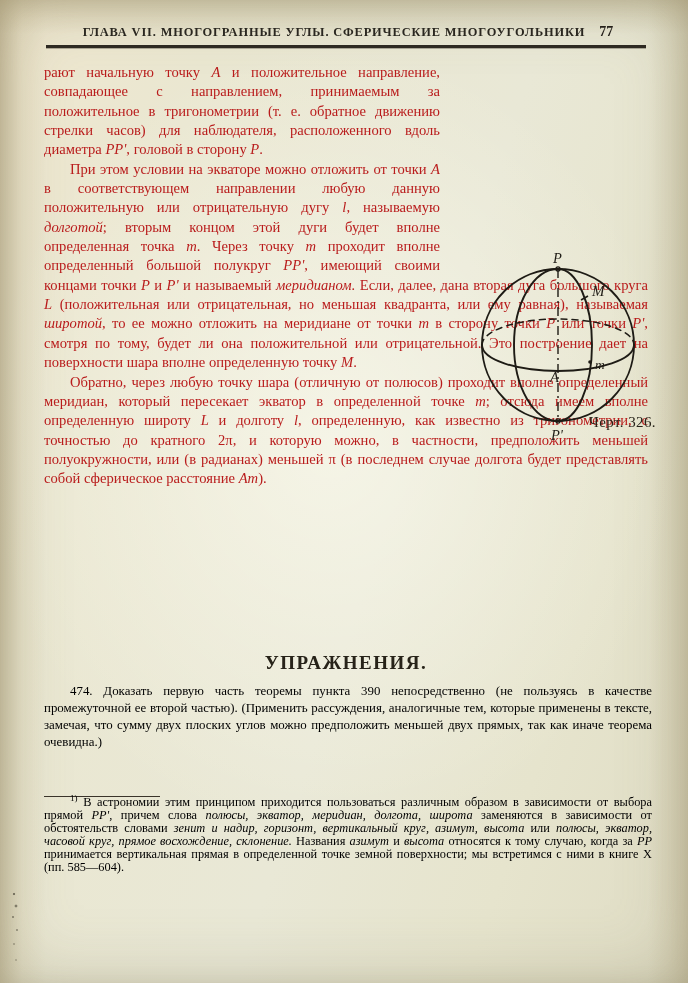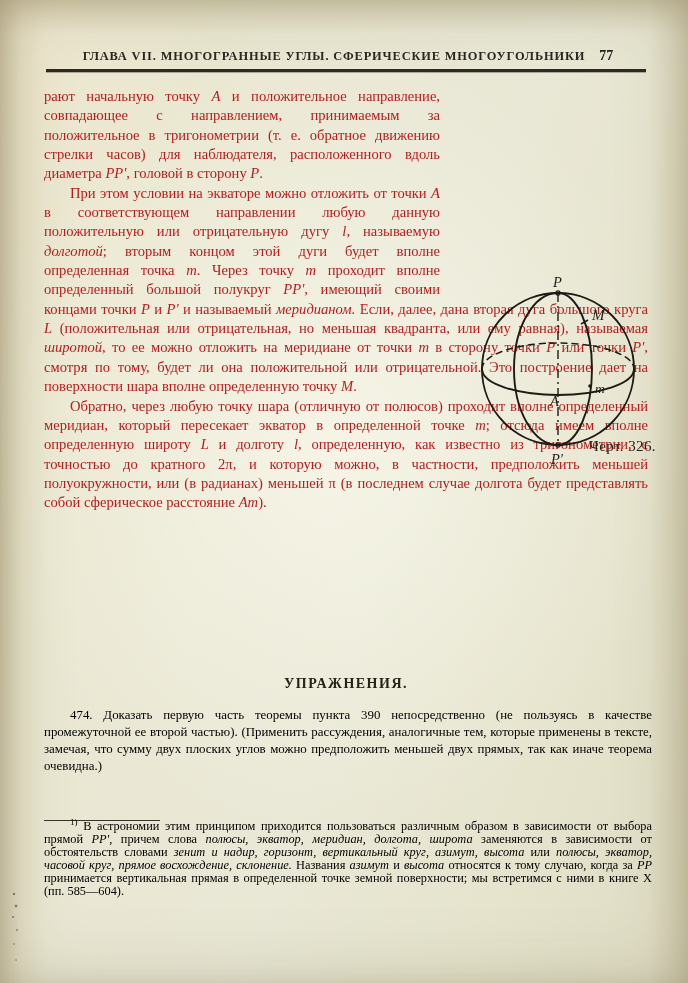--- a/index.html
+++ b/index.html
@@ -65,21 +65,20 @@
       radial-gradient(circle at 6px 16px, rgba(40,36,28,0.5) 0.9px, transparent 1.8px),
       radial-gradient(circle at 3px 27px, rgba(40,36,28,0.4) 0.7px, transparent 1.5px),
       radial-gradient(circle at 7px 40px, rgba(40,36,28,0.35) 0.7px, transparent 1.4px),
       radial-gradient(circle at 4px 54px, rgba(40,36,28,0.3) 0.6px, transparent 1.3px),
       radial-gradient(circle at 6px 70px, rgba(40,36,28,0.25) 0.6px, transparent 1.2px);
   }
   .content {
     position: absolute;
     inset: 0;
     z-index: 5;
-    margin-top: 24px;
   }
 
   
   .runhead {
     position: absolute;
     left: 44px;
     top: 24px;
     width: 608px;
     display: flex;
     align-items: baseline;
@@ -162,21 +161,21 @@
     letter-spacing: 0.4px;
   }
 
   
   .ex-head {
     position: absolute;
     left: 44px;
     top: 652px;
     width: 604px;
     text-align: center;
-    font-size: 14px;
+    font-size: 19px;
     font-weight: bold;
     letter-spacing: 1.5px;
     color: #272319;
   }
   .ex-block {
     position: absolute;
     left: 44px;
     width: 608px;
     font-size: 12.9px;
     line-height: 17.1px;

